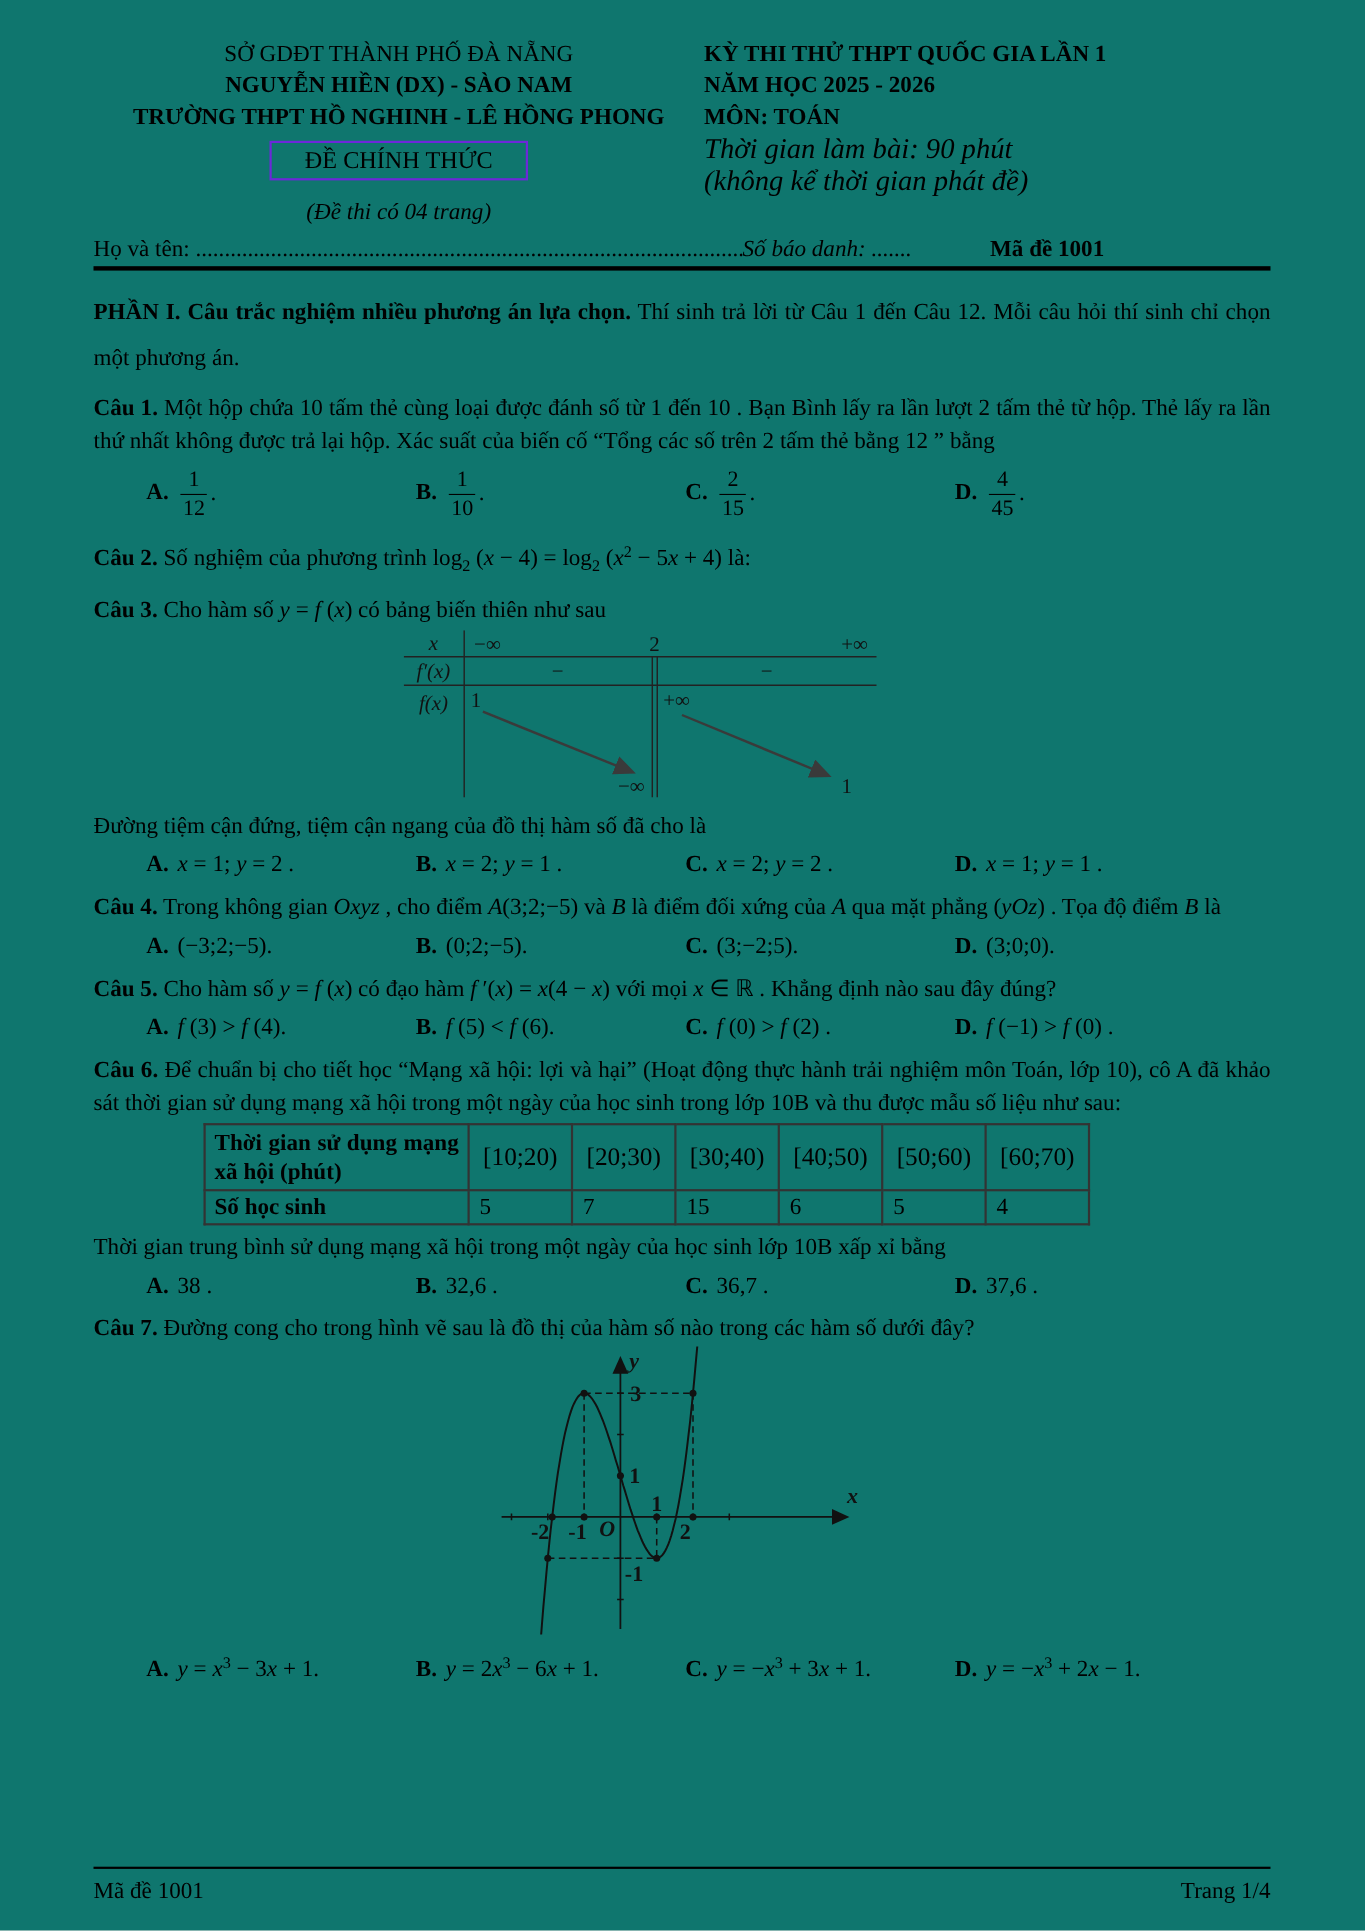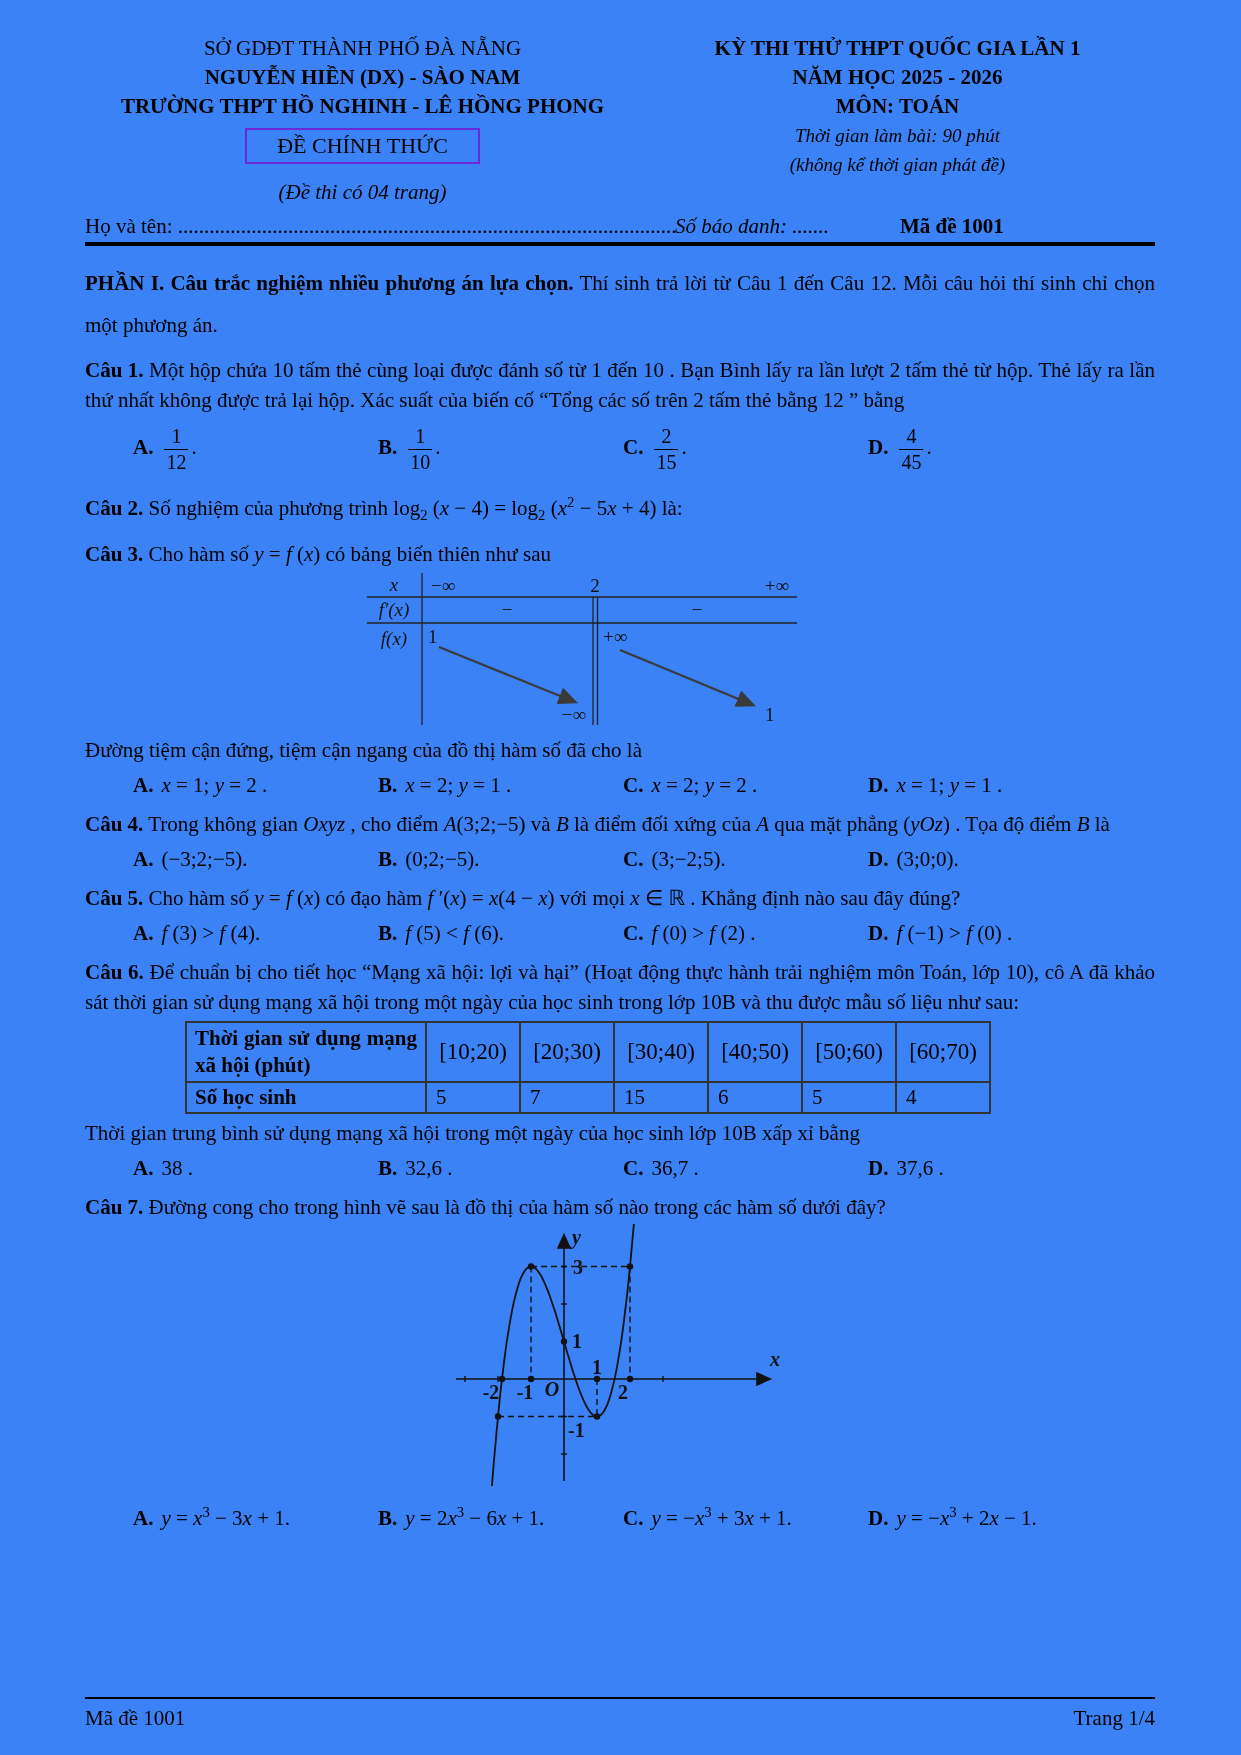--- a/index.html
+++ b/index.html
@@ -1,27 +1,27 @@
 <!DOCTYPE html>
 <html><head>
 <meta charset="utf-8">
 <style>
   html,body{margin:0;padding:0;background:#e8e8e8;}
-  .page{position:relative;width:1241px;height:1755px;background:#3b82f6;color:#000;
+  .page{position:relative;width:1241px;height:1755px;background:#0f766e;color:#000;
         font-family:"Liberation Serif",serif;font-size:21px;overflow:hidden;}
   .content{padding:34px 86px 0 85px;}
   .bold{font-weight:bold;}
   
   .hdr{display:flex;}
   .h-left{width:555px;text-align:center;}
-  .h-right{flex:1;text-align:center;}
+  .h-right{flex:1;}
   .h-line{line-height:29px;}
   .offbox{display:inline-block;border:2px solid #6d28d9;padding:3px 30px;margin-top:7px;font-size:22px;}
   .pages-note{font-style:italic;margin-top:16px;font-size:21px;}
-  .h-right .h-line.it{font-style:italic;font-weight:normal;font-size:19px;}
+  .h-right .h-line.it{font-style:italic;font-weight:normal;font-size:26px;}
   
   .name-row{display:flex;margin-top:9px;align-items:baseline;}
   .nr-name{width:590px;white-space:nowrap;overflow:hidden;}
   .nr-sbd{width:225px;font-style:italic;}
   .nr-code{flex:1;font-weight:bold;}
   .thick-rule{height:4px;background:#000;margin-top:3px;}
   
   .part{margin-top:16px;text-align:justify;line-height:42px;}
   .q{margin-top:9px;text-align:justify;line-height:30px;}
   .qlabel{font-weight:bold;}

